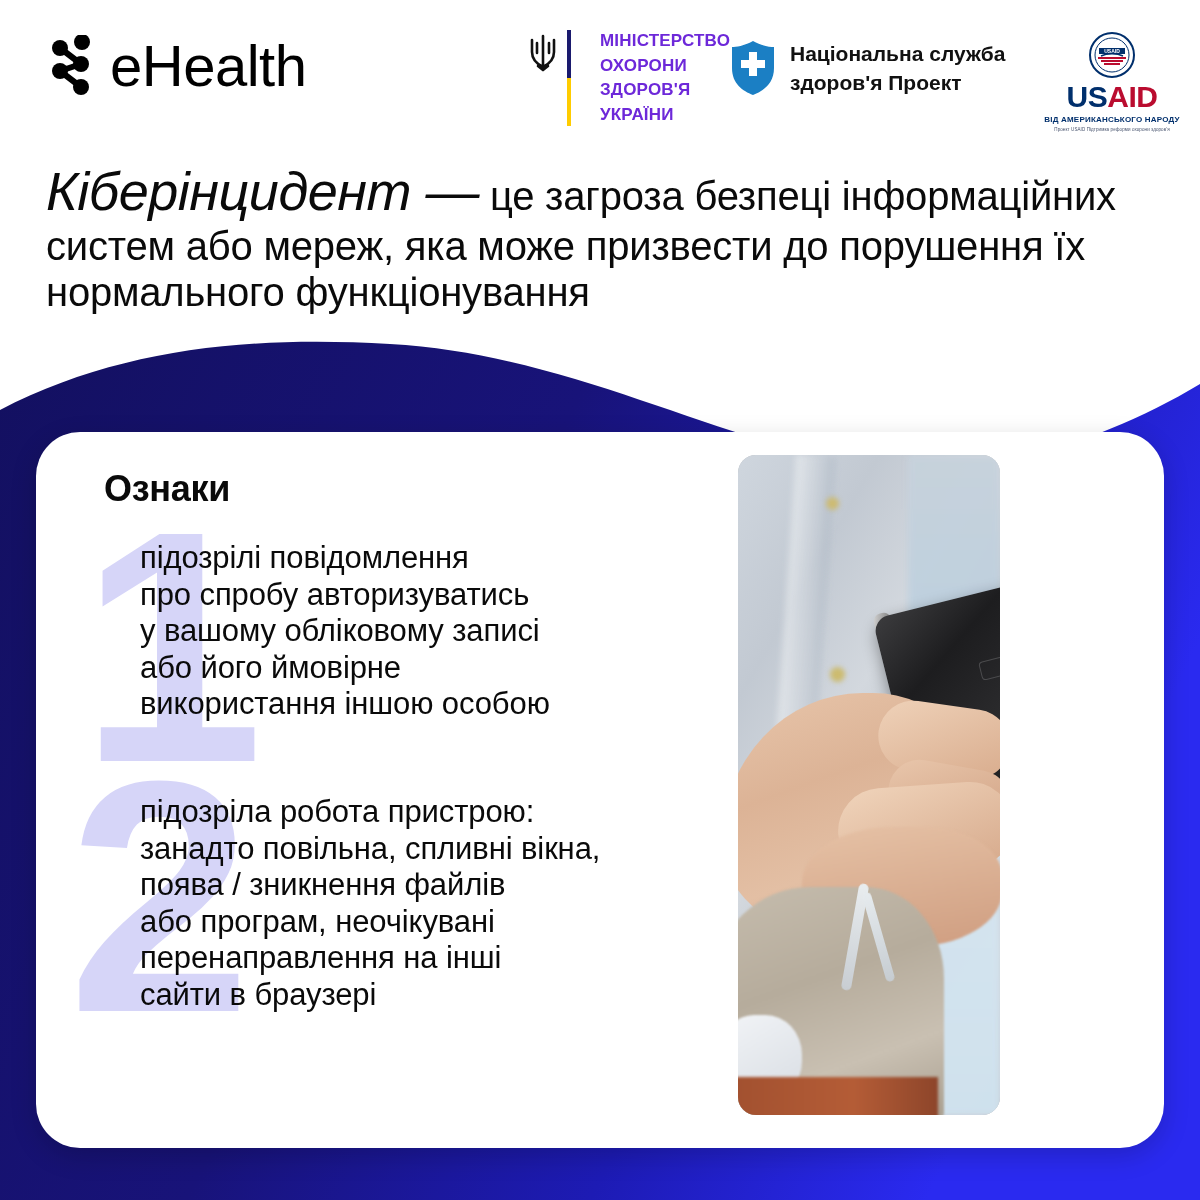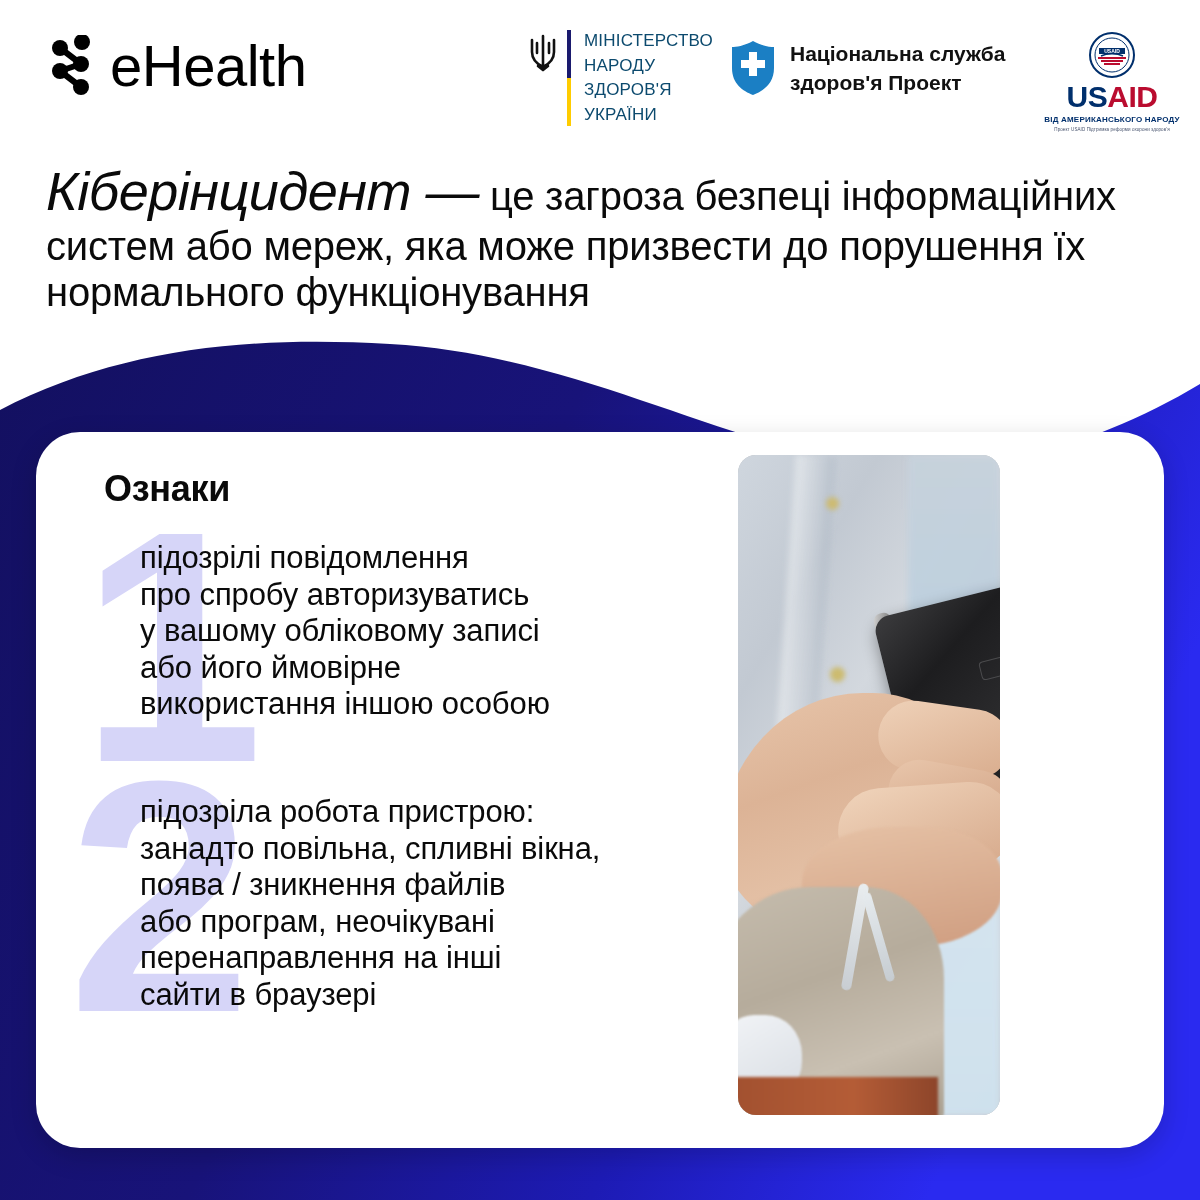--- a/index.html
+++ b/index.html
@@ -18,22 +18,22 @@
   .logo-ehealth .mark{width:42px;height:62px;display:block;}
   .logo-ehealth .word{
     font-size:58px;color:#000;letter-spacing:-0.5px;line-height:1;
     font-weight:400;
   }
 
   .logo-moz{position:absolute;left:528px;top:30px;display:flex;align-items:flex-start;gap:9px;}
   .logo-moz .tryzub{width:30px;height:40px;margin-top:4px;}
   .logo-moz .bar{width:4px;height:96px;background:linear-gradient(to bottom,#1a1a6e 0 50%,#ffcc00 50% 100%);}
   .logo-moz .txt{
-    display:flex;flex-direction:column;gap:2px;margin-left:4px;
-    font-size:17px;font-weight:400;color:#0c4a6e;line-height:1.33;letter-spacing:0.2px;
+    display:flex;flex-direction:column;gap:2px;margin-left:20px;
+    font-size:17px;font-weight:700;color:#6d28d9;line-height:1.33;letter-spacing:0.2px;
     font-family:"Liberation Sans Narrow","Liberation Sans",sans-serif;
   }
 
   .logo-nszu{position:absolute;left:730px;top:40px;display:flex;align-items:center;gap:14px;}
   .logo-nszu .shield{width:46px;height:56px;}
   .logo-nszu .txt{display:flex;flex-direction:column;gap:3px;font-size:21px;font-weight:700;color:#111;line-height:1.22;}
 
   .logo-usaid{position:absolute;left:1042px;top:32px;width:140px;text-align:center;}
   .logo-usaid .seal{width:46px;height:46px;margin:0 auto 4px;display:block;}
   .logo-usaid .word{font-size:30px;font-weight:700;letter-spacing:-0.5px;line-height:1;}
@@ -164,21 +164,21 @@
 
     <div class="logo-moz">
       <svg class="tryzub" viewBox="0 0 30 40">
         <path d="M15 2 L15 36 M15 36 L10 32 M15 36 L20 32
                  M4 6 L4 18 C4 26 9 30 15 33 C21 30 26 26 26 18 L26 6
                  M9 9 L9 19 M21 9 L21 19 M15 6 L15 20" stroke="#111" stroke-width="2.6" fill="none" stroke-linecap="round"></path>
       </svg>
       <div class="bar"></div>
       <div class="txt">
         <span>МІНІСТЕРСТВО</span>
-        <span>НАРОДУ</span>
+        <span>ОХОРОНИ</span>
         <span>ЗДОРОВ'Я</span>
         <span>УКРАЇНИ</span>
       </div>
     </div>
 
     <div class="logo-nszu">
       <svg class="shield" viewBox="0 0 46 56">
         <path d="M23 1 C14 6 6 7 2 7 L2 28 C2 44 13 51 23 55 C33 51 44 44 44 28 L44 7 C40 7 32 6 23 1 Z" fill="#1b7fc4"></path>
         <path d="M19 12 H27 V20 H35 V28 H27 V36 H19 V28 H11 V20 H19 Z" fill="#fff"></path>
       </svg>

